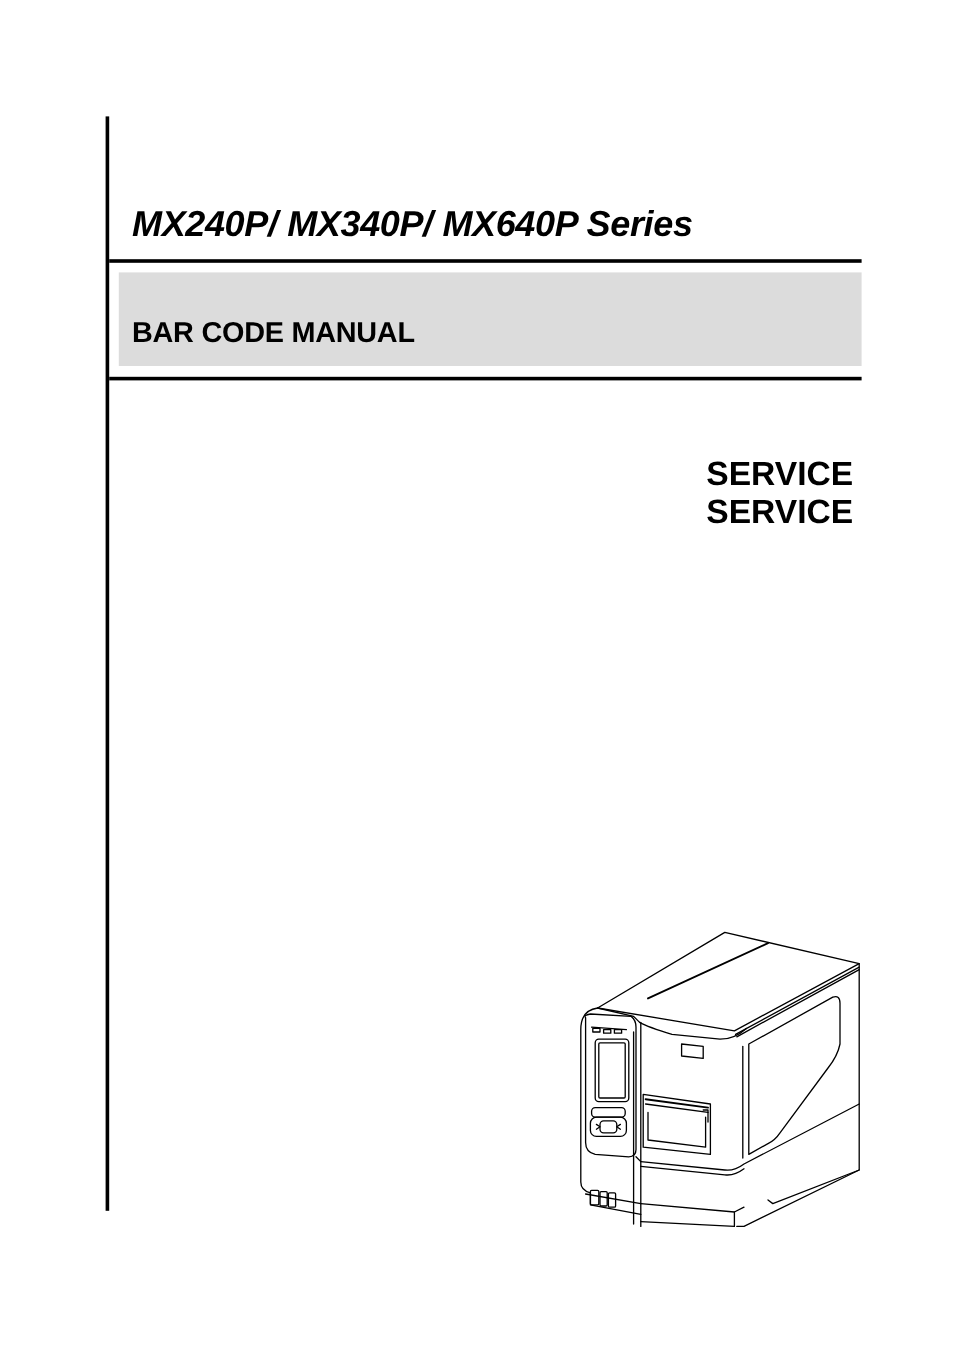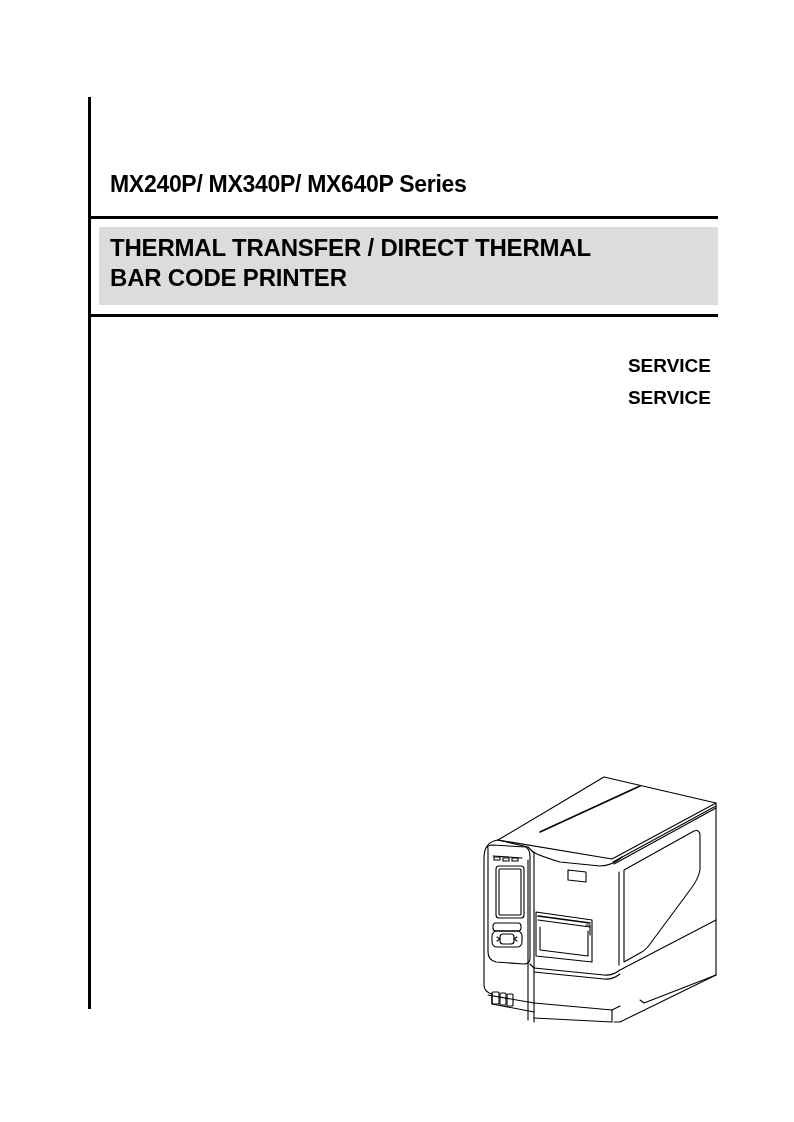--- a/index.html
+++ b/index.html
@@ -1,45 +1,44 @@
 <!DOCTYPE html>
 <html><head>
 <meta charset="utf-8">
 <style>
   html, body { margin:0; padding:0; background:#ffffff; }
   body { width:794px; height:1122px; position:relative; overflow:hidden;
          font-family:"Liberation Sans", sans-serif; color:#000; }
   .vbar { position:absolute; left:88px; top:97px; width:3px; height:912px; background:#000; }
-  .series { position:absolute; left:110px; top:171px; font-size:23px; font-weight:bold;
-            letter-spacing:-0.3px; white-space:nowrap; }
+  .series { position:absolute; left:110px; top:171px; font-size:30px; font-weight:bold;
+            font-style:italic; letter-spacing:-0.3px; white-space:nowrap; }
   .rule { position:absolute; left:91px; width:627px; height:3px; background:#000; }
   .rule.top { top:216px; }
   .rule.bottom { top:314px; }
   .titlebox { position:absolute; left:99px; top:227px; width:619px; height:78px; background:#dcdcdc; }
   .title-line { position:absolute; left:11px; font-size:24px; font-weight:bold; white-space:nowrap;
                 letter-spacing:-0.2px; }
   .title-line.l1 { top:7px; }
   .title-line.l2 { top:37px; }
-  .doc-type { position:absolute; right:83px; font-size:19px; font-weight:bold; white-space:nowrap; text-align:left; }
+  .doc-type { position:absolute; right:83px; font-size:28px; font-weight:bold; white-space:nowrap; text-align:left;margin-top:24px; }
   .doc-type.l1 { top:355px; }
   .doc-type.l2 { top:387px; }
   .printer { position:absolute; left:475px; top:772px; width:250px; height:260px; }
 </style>
 </head>
 <body>
 
 <div class="vbar"></div>
 
 <div class="series">MX240P/ MX340P/ MX640P Series</div>
 
 <div class="rule top"></div>
 
 <div class="titlebox">
-  <div class="title-line l1">THERMAL TRANSFER / DIRECT THERMAL</div>
-  <div class="title-line l2">BAR CODE PRINTER</div>
+  <div class="title-line l2">BAR CODE MANUAL</div>
 </div>
 
 <div class="rule bottom"></div>
 
 <div class="doc-type l1">SERVICE</div>
 <div class="doc-type l2">SERVICE</div>
 
 <svg class="printer" viewBox="475 772 250 260" xmlns="http://www.w3.org/2000/svg" fill="none" stroke="#000" stroke-width="1.1" stroke-linejoin="round" stroke-linecap="round">
 
   <path d="M498 840 L604 777 L716 803 L612 859 Z" fill="#fff"></path>

